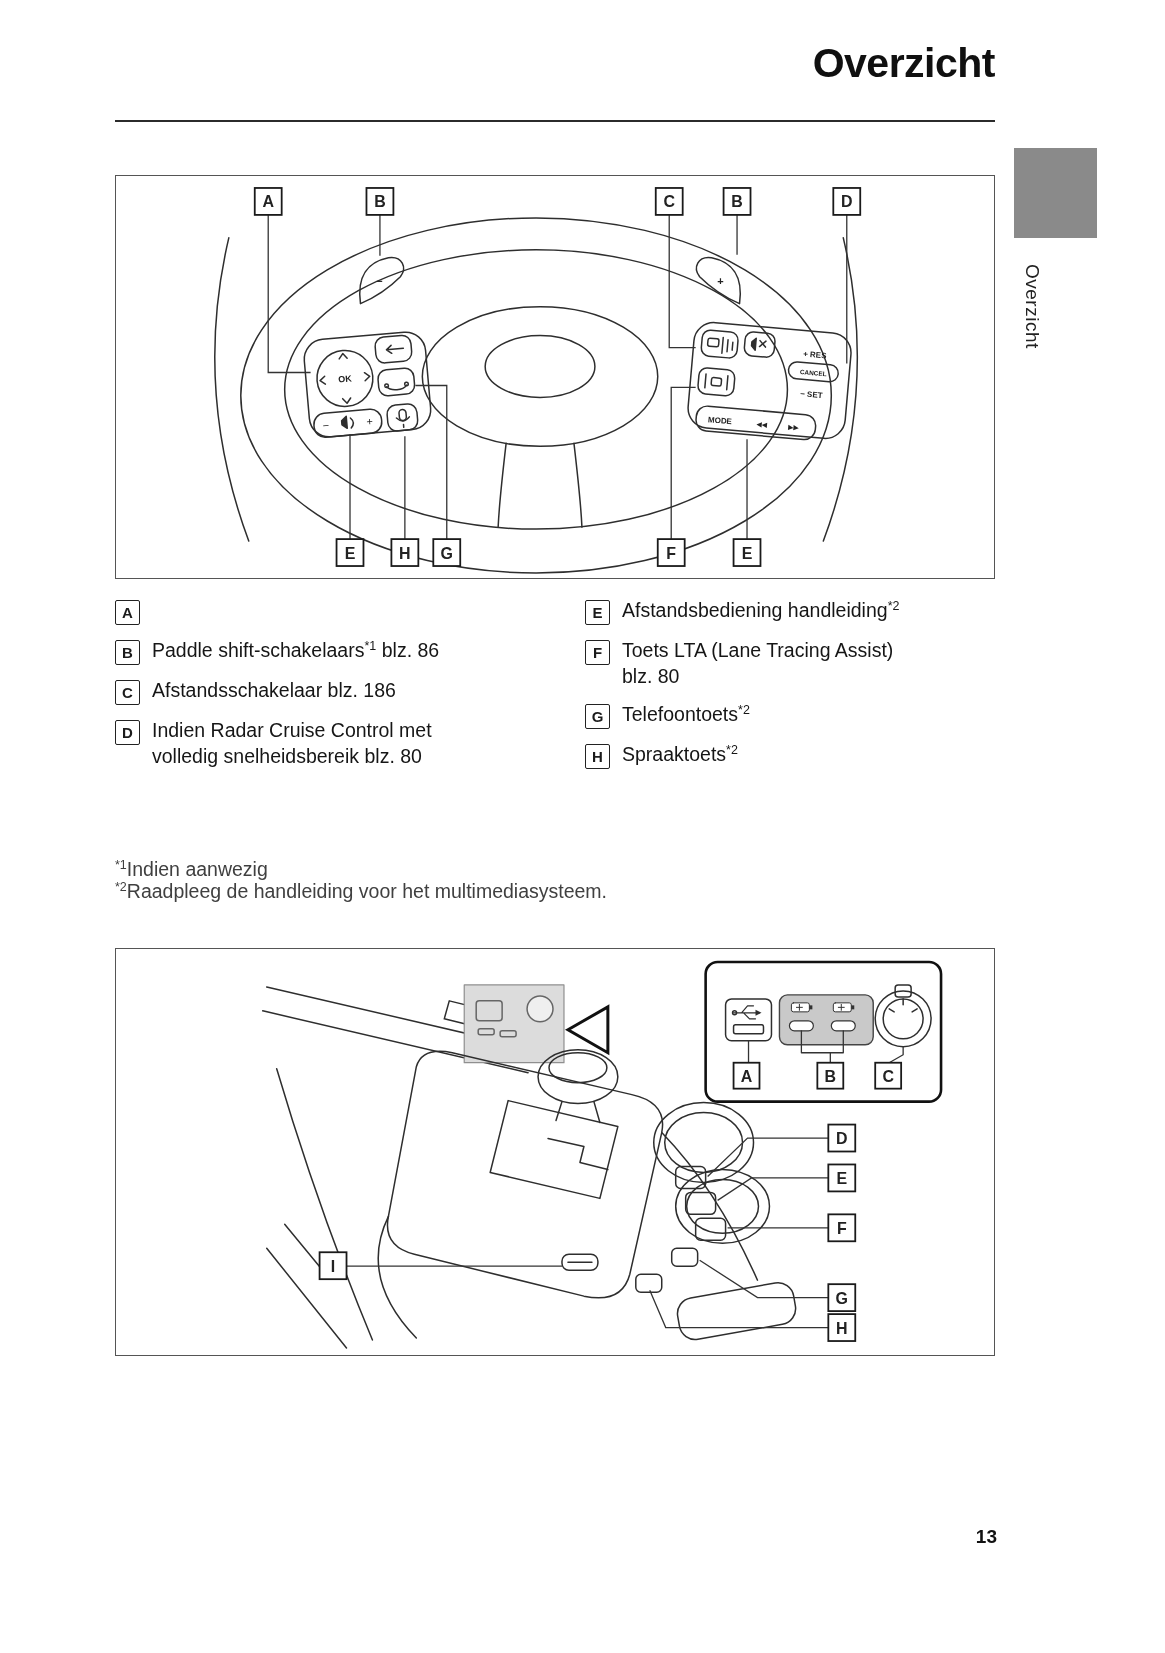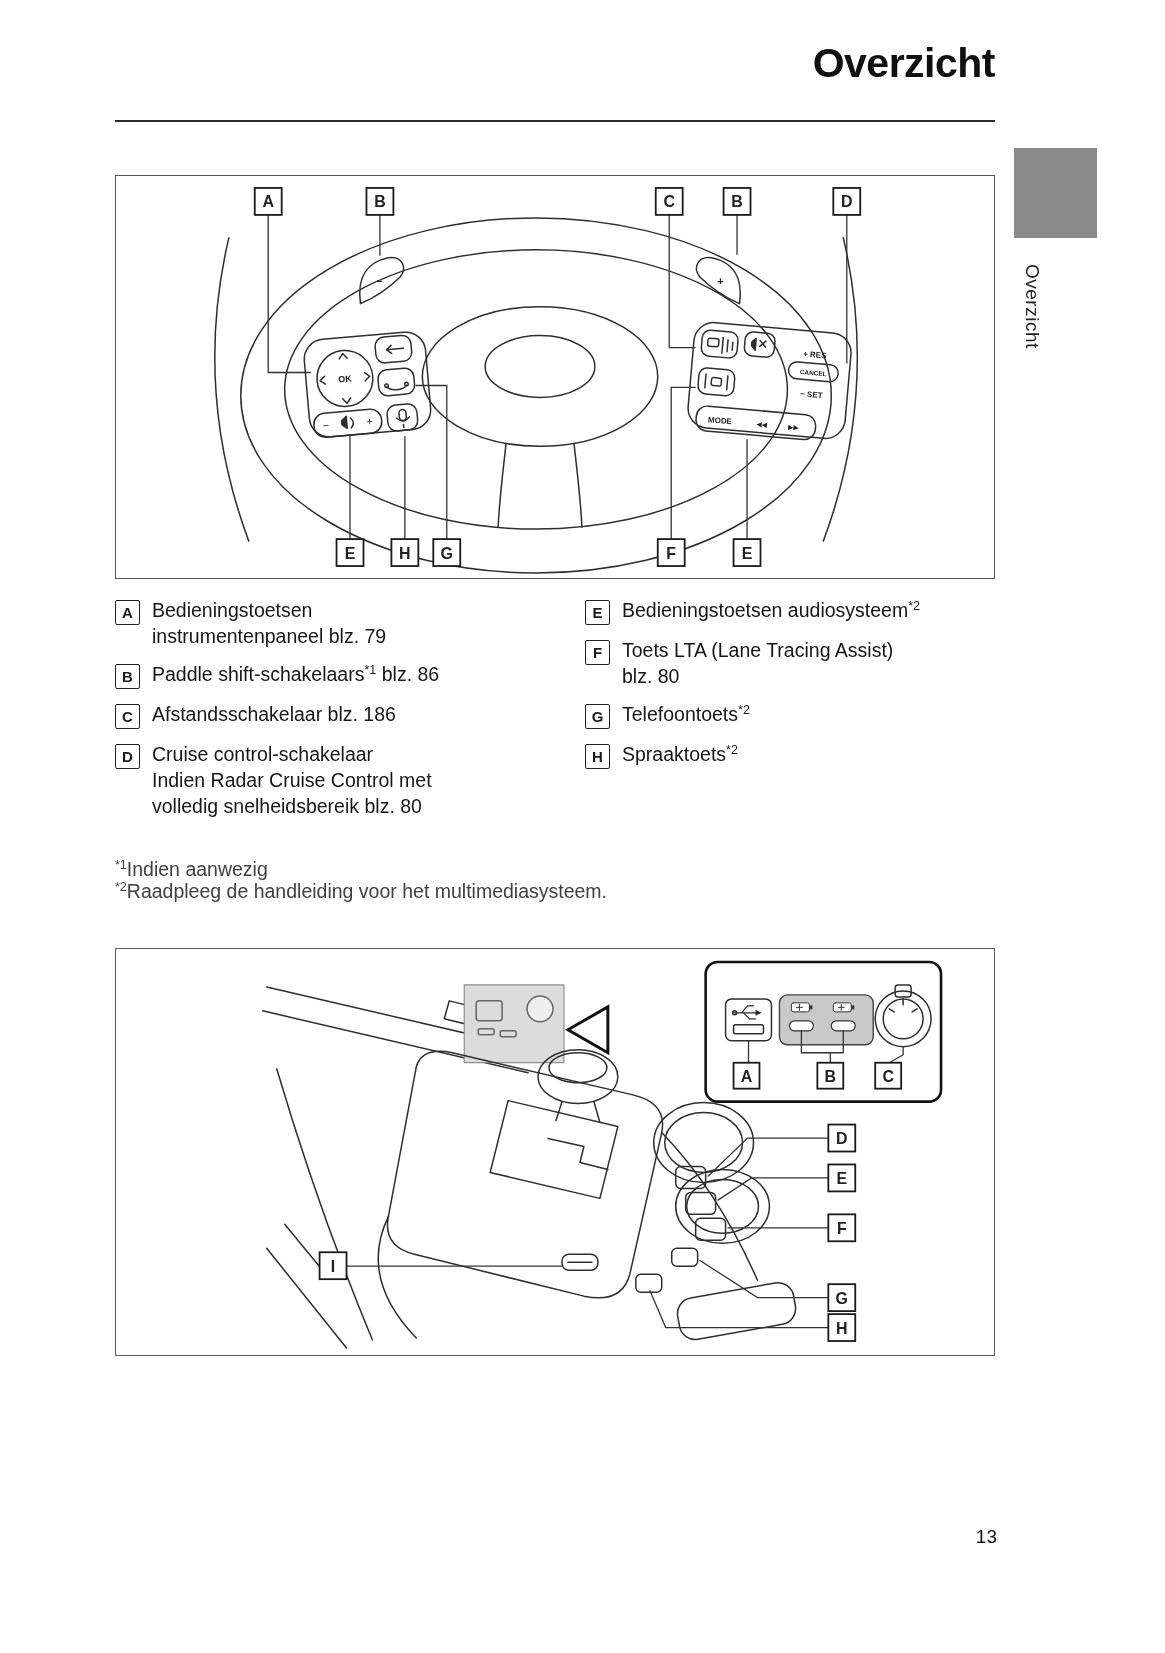--- a/index.html
+++ b/index.html
@@ -23,21 +23,21 @@
   .legend-left{left:115px;width:460px}
   .legend-right{left:585px;width:410px}
   .litem{display:flex;gap:12px}
   .kbox{flex:0 0 auto;width:25px;height:25px;border:1.8px solid #222;border-radius:2px;display:flex;
         align-items:center;justify-content:center;font-size:15px;font-weight:700;margin-top:2px}
   .ltext{font-size:19.5px;line-height:1.32;color:#161616}
   sup.fn{font-size:12.5px;vertical-align:super;line-height:0}
   .footnote{position:absolute;left:115px;font-size:19.5px;color:#404040}
   .fn1{top:858px}
   .fn2{top:880px}
-  .pagenum{position:absolute;top:1526px;right:168px;font-size:19px;font-weight:400;color:#111}
+  .pagenum{position:absolute;top:1526px;right:168px;font-size:19px;font-weight:700;color:#111}
 </style>
 </head>
 <body>
 
 <div class="title">Overzicht</div>
 <div class="rule"></div>
 <div class="chapter-tab"></div>
 <div class="side-label">Overzicht</div>
 
 <div class="fig fig1">
@@ -187,52 +187,47 @@
           <rect x="618" y="364" width="27" height="27"></rect>
           <text x="631.5" y="383.5">E</text>
         </g>
   </g>
 </svg>
 </div>
 
 <div class="legend-col legend-left">
   <div class="litem">
     <div class="kbox">A</div>
-    <div class="ltext">
-      <div><span>Bedieningstoetsen</span><sup class="fn"></sup><span></span></div>
-      <div><span>instrumentenpaneel blz. 79</span><sup class="fn"></sup><span></span></div>
-    </div>
   </div>
   <div class="litem">
     <div class="kbox">B</div>
     <div class="ltext">
       <div><span>Paddle shift-schakelaars</span><sup class="fn">*1</sup><span> blz. 86</span></div>
     </div>
   </div>
   <div class="litem">
     <div class="kbox">C</div>
     <div class="ltext">
       <div><span>Afstandsschakelaar blz. 186</span><sup class="fn"></sup><span></span></div>
     </div>
   </div>
   <div class="litem">
     <div class="kbox">D</div>
     <div class="ltext">
-      <div><span>Cruise control-schakelaar</span><sup class="fn"></sup><span></span></div>
       <div><span>Indien Radar Cruise Control met</span><sup class="fn"></sup><span></span></div>
       <div><span>volledig snelheidsbereik blz. 80</span><sup class="fn"></sup><span></span></div>
     </div>
   </div>
 </div>
 
 <div class="legend-col legend-right">
   <div class="litem">
     <div class="kbox">E</div>
     <div class="ltext">
-      <div><span>Bedieningstoetsen audiosysteem</span><sup class="fn">*2</sup><span></span></div>
+      <div><span>Afstandsbediening handleiding</span><sup class="fn">*2</sup><span></span></div>
     </div>
   </div>
   <div class="litem">
     <div class="kbox">F</div>
     <div class="ltext">
       <div><span>Toets LTA (Lane Tracing Assist)</span><sup class="fn"></sup><span></span></div>
       <div><span>blz. 80</span><sup class="fn"></sup><span></span></div>
     </div>
   </div>
   <div class="litem">

